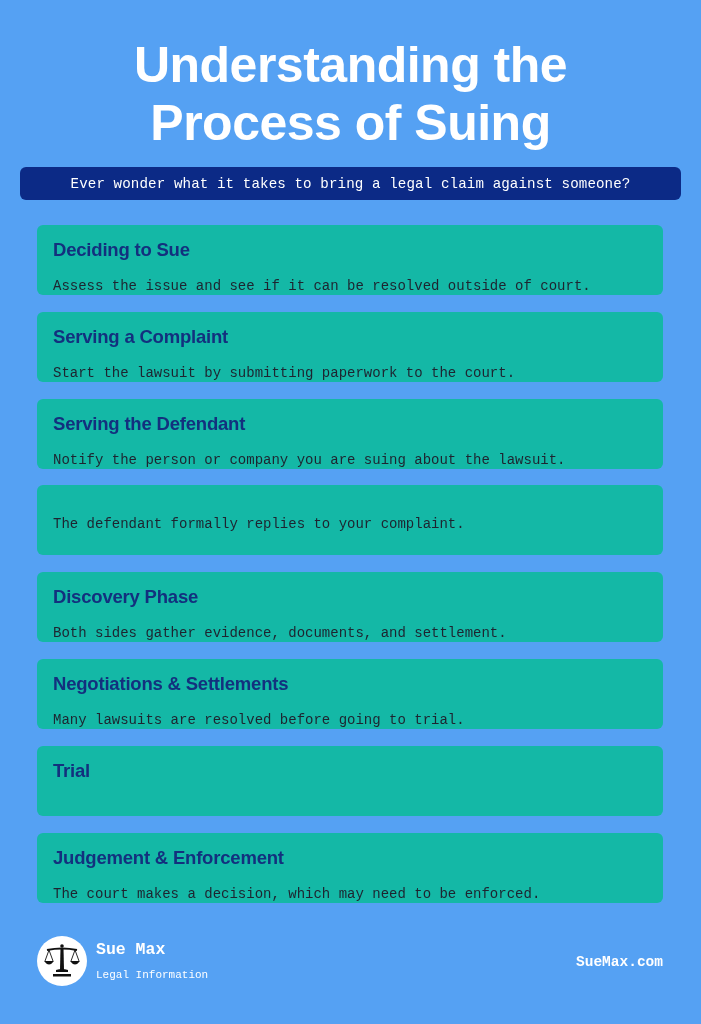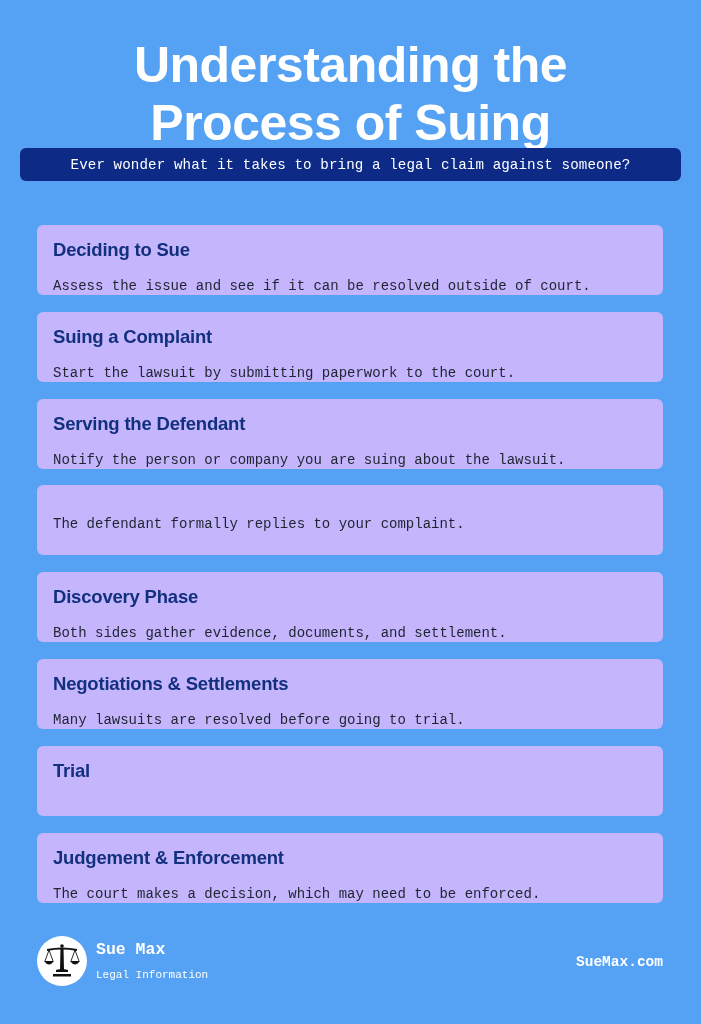--- a/index.html
+++ b/index.html
@@ -12,34 +12,34 @@
     }
     .title {
       position: absolute; left: 0; top: 36px; width: 701px;
       text-align: center; color: #ffffff;
       font-family: "Liberation Sans", sans-serif;
       font-weight: 700; font-size: 50px; line-height: 58px;
       letter-spacing: -0.5px;
       margin: 0;
     }
     .subtitle-banner {
-      position: absolute; left: 20px; top: 148px; width: 661px; height: 33px;
+      position: absolute; left: 20px; top: 167px; width: 661px; height: 33px;
       background: #0c2a86; border-radius: 6px;
       display: flex; align-items: center; justify-content: center;
     }
     .subtitle-text {
       color: #ffffff;
       font-family: "Liberation Mono", monospace;
       font-size: 14.2px; letter-spacing: 0.1px;
       white-space: nowrap;
     }
     .steps { position: absolute; left: 37px; top: 225px; width: 626px; }
     .step {
       height: 70px; margin-bottom: 16.8px;
-      background: #c4b5fd; border-radius: 6px;
+      background: #14b8a6; border-radius: 6px;
       box-sizing: border-box; padding: 14px 16px 0 16px;
     }
     .step-title {
       color: #13307e; font-family: "Liberation Sans", sans-serif;
       font-weight: 700; font-size: 18.5px; line-height: 22px;
       letter-spacing: -0.2px; white-space: nowrap;
     }
     .step-desc {
       color: #1e2430; font-family: "Liberation Mono", monospace;
       font-size: 14px; line-height: 20px; margin-top: 15px;
@@ -77,21 +77,21 @@
 <div class="subtitle-banner">
   <span class="subtitle-text">Ever wonder what it takes to bring a legal claim against someone?</span>
 </div>
 
 <div class="steps">
   <div class="step">
     <div class="step-title">Deciding to Sue</div>
     <div class="step-desc">Assess the issue and see if it can be resolved outside of court.</div>
   </div>
   <div class="step">
-    <div class="step-title">Suing a Complaint</div>
+    <div class="step-title">Serving a Complaint</div>
     <div class="step-desc">Start the lawsuit by submitting paperwork to the court.</div>
   </div>
   <div class="step">
     <div class="step-title">Serving the Defendant</div>
     <div class="step-desc">Notify the person or company you are suing about the lawsuit.</div>
   </div>
   <div class="step">
     <div class="step-desc">The defendant formally replies to your complaint.</div>
   </div>
   <div class="step">

